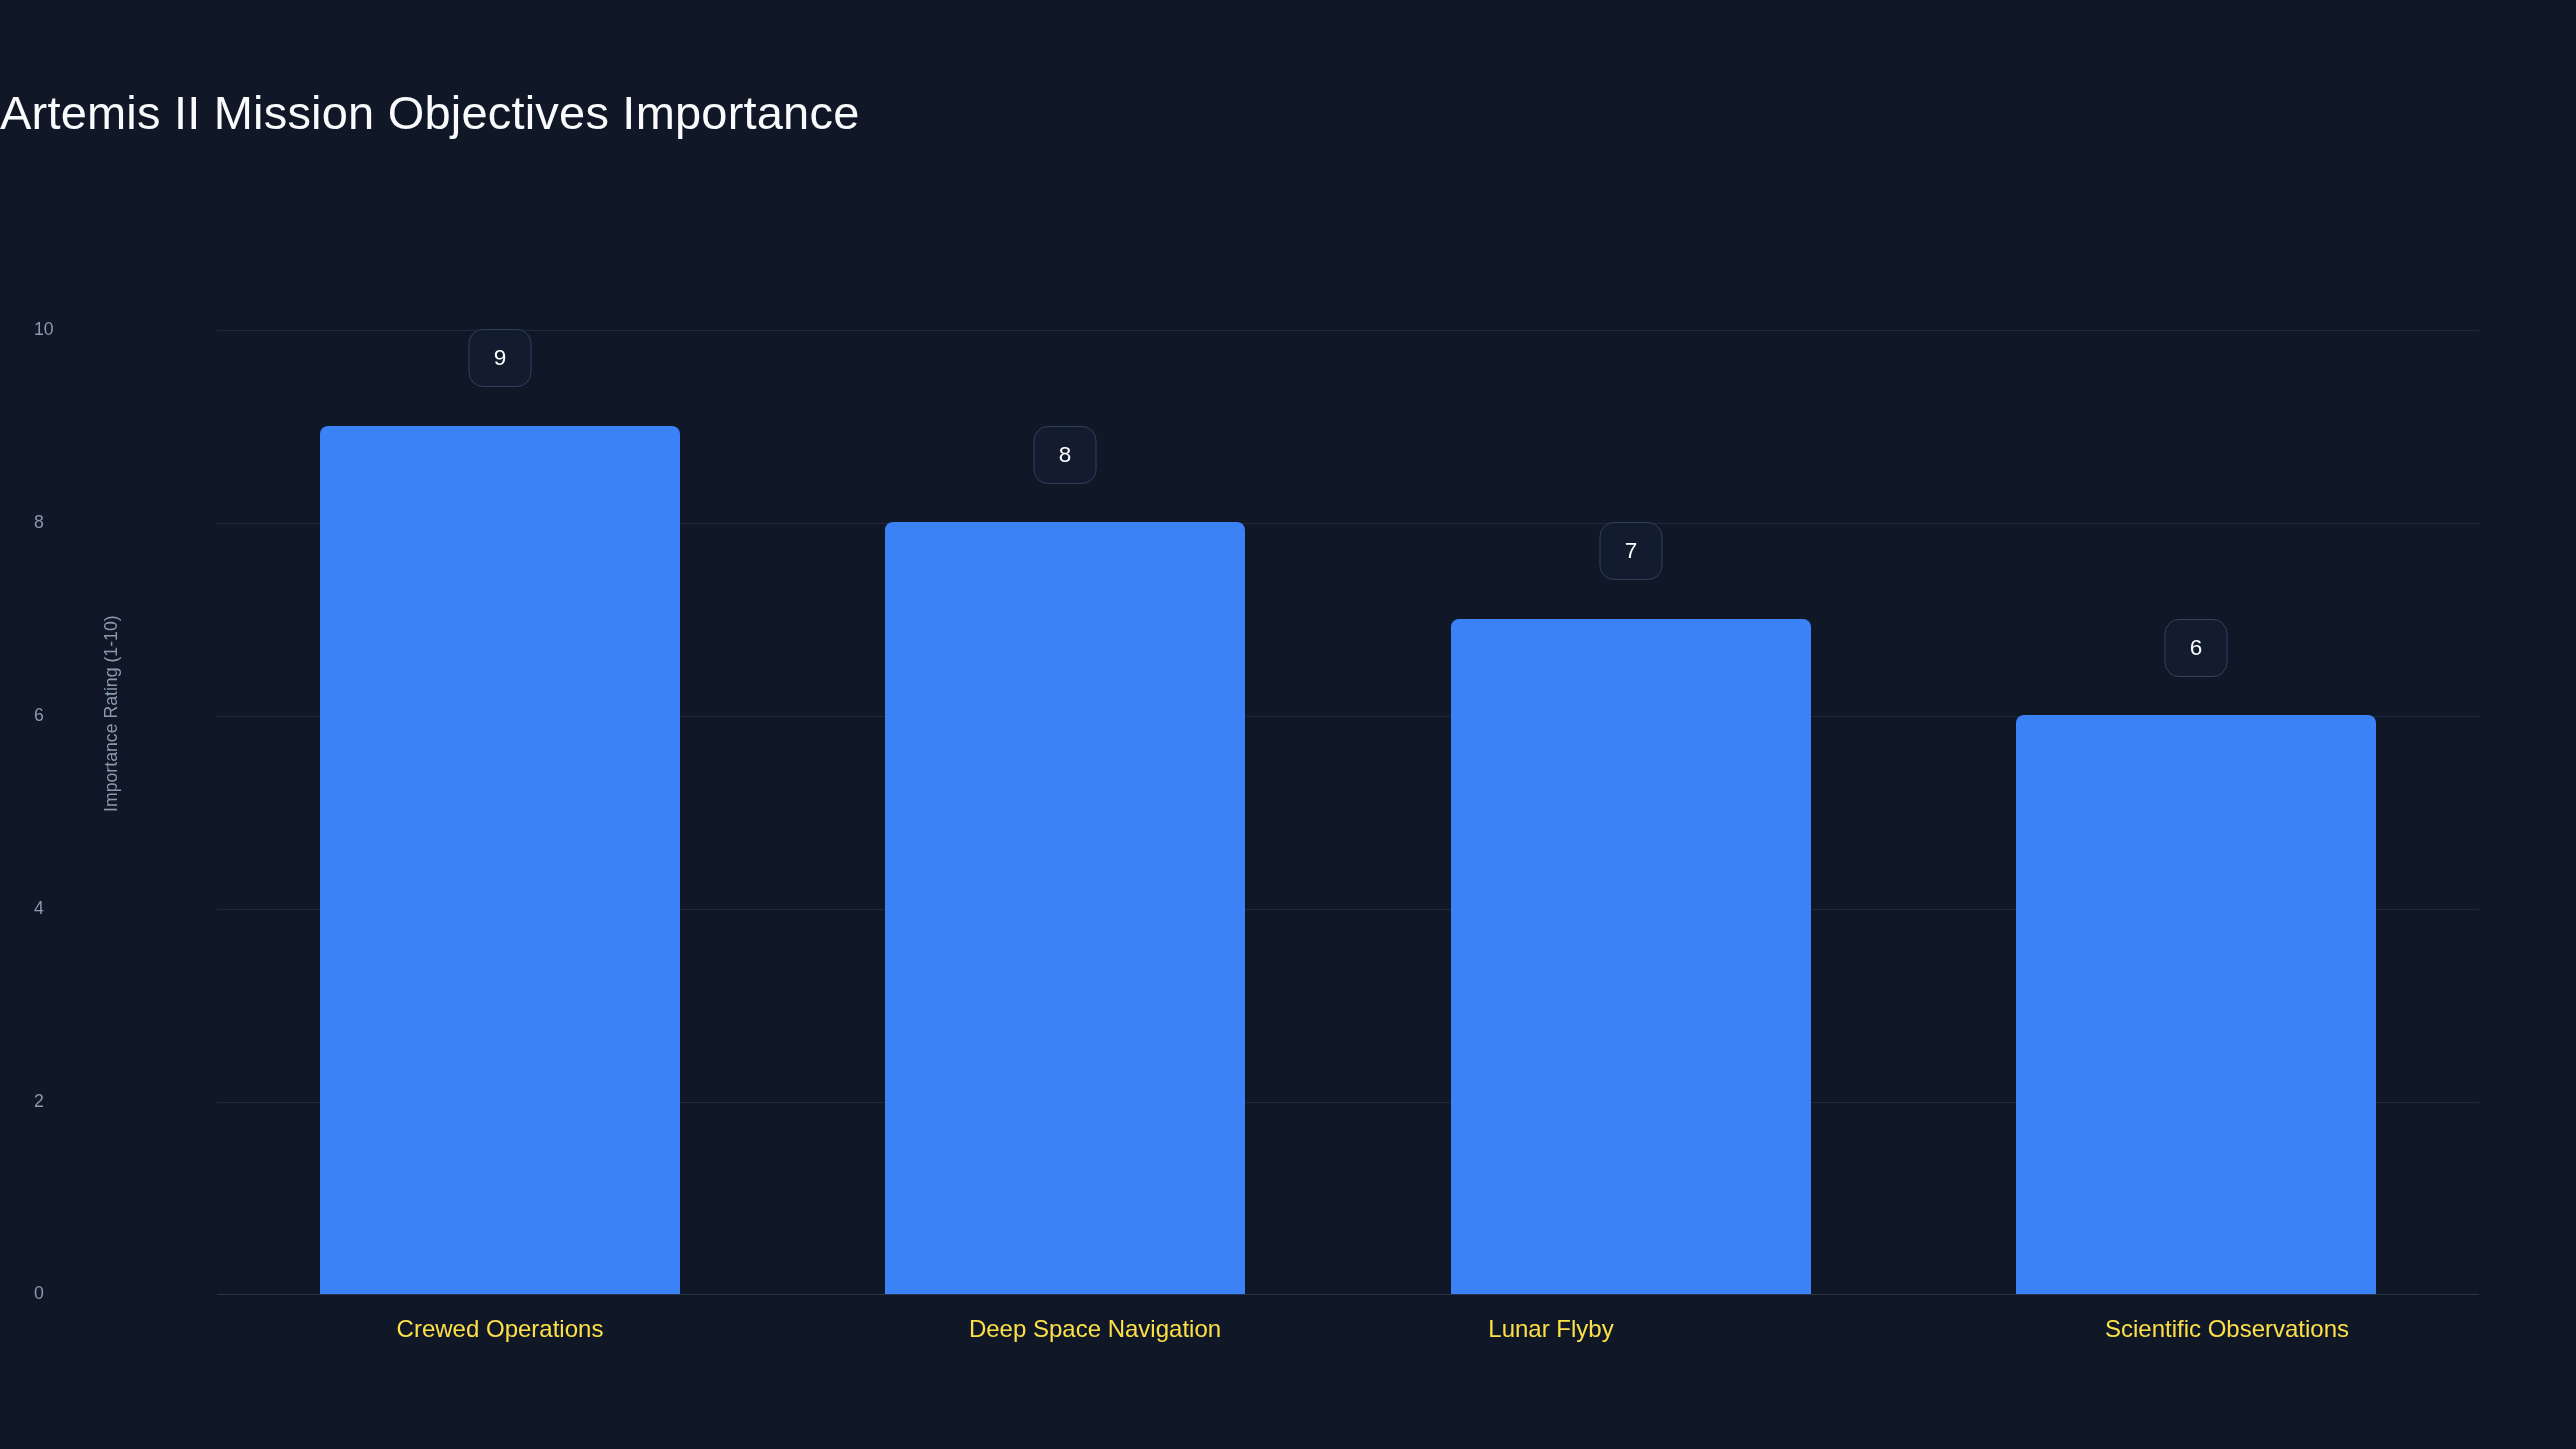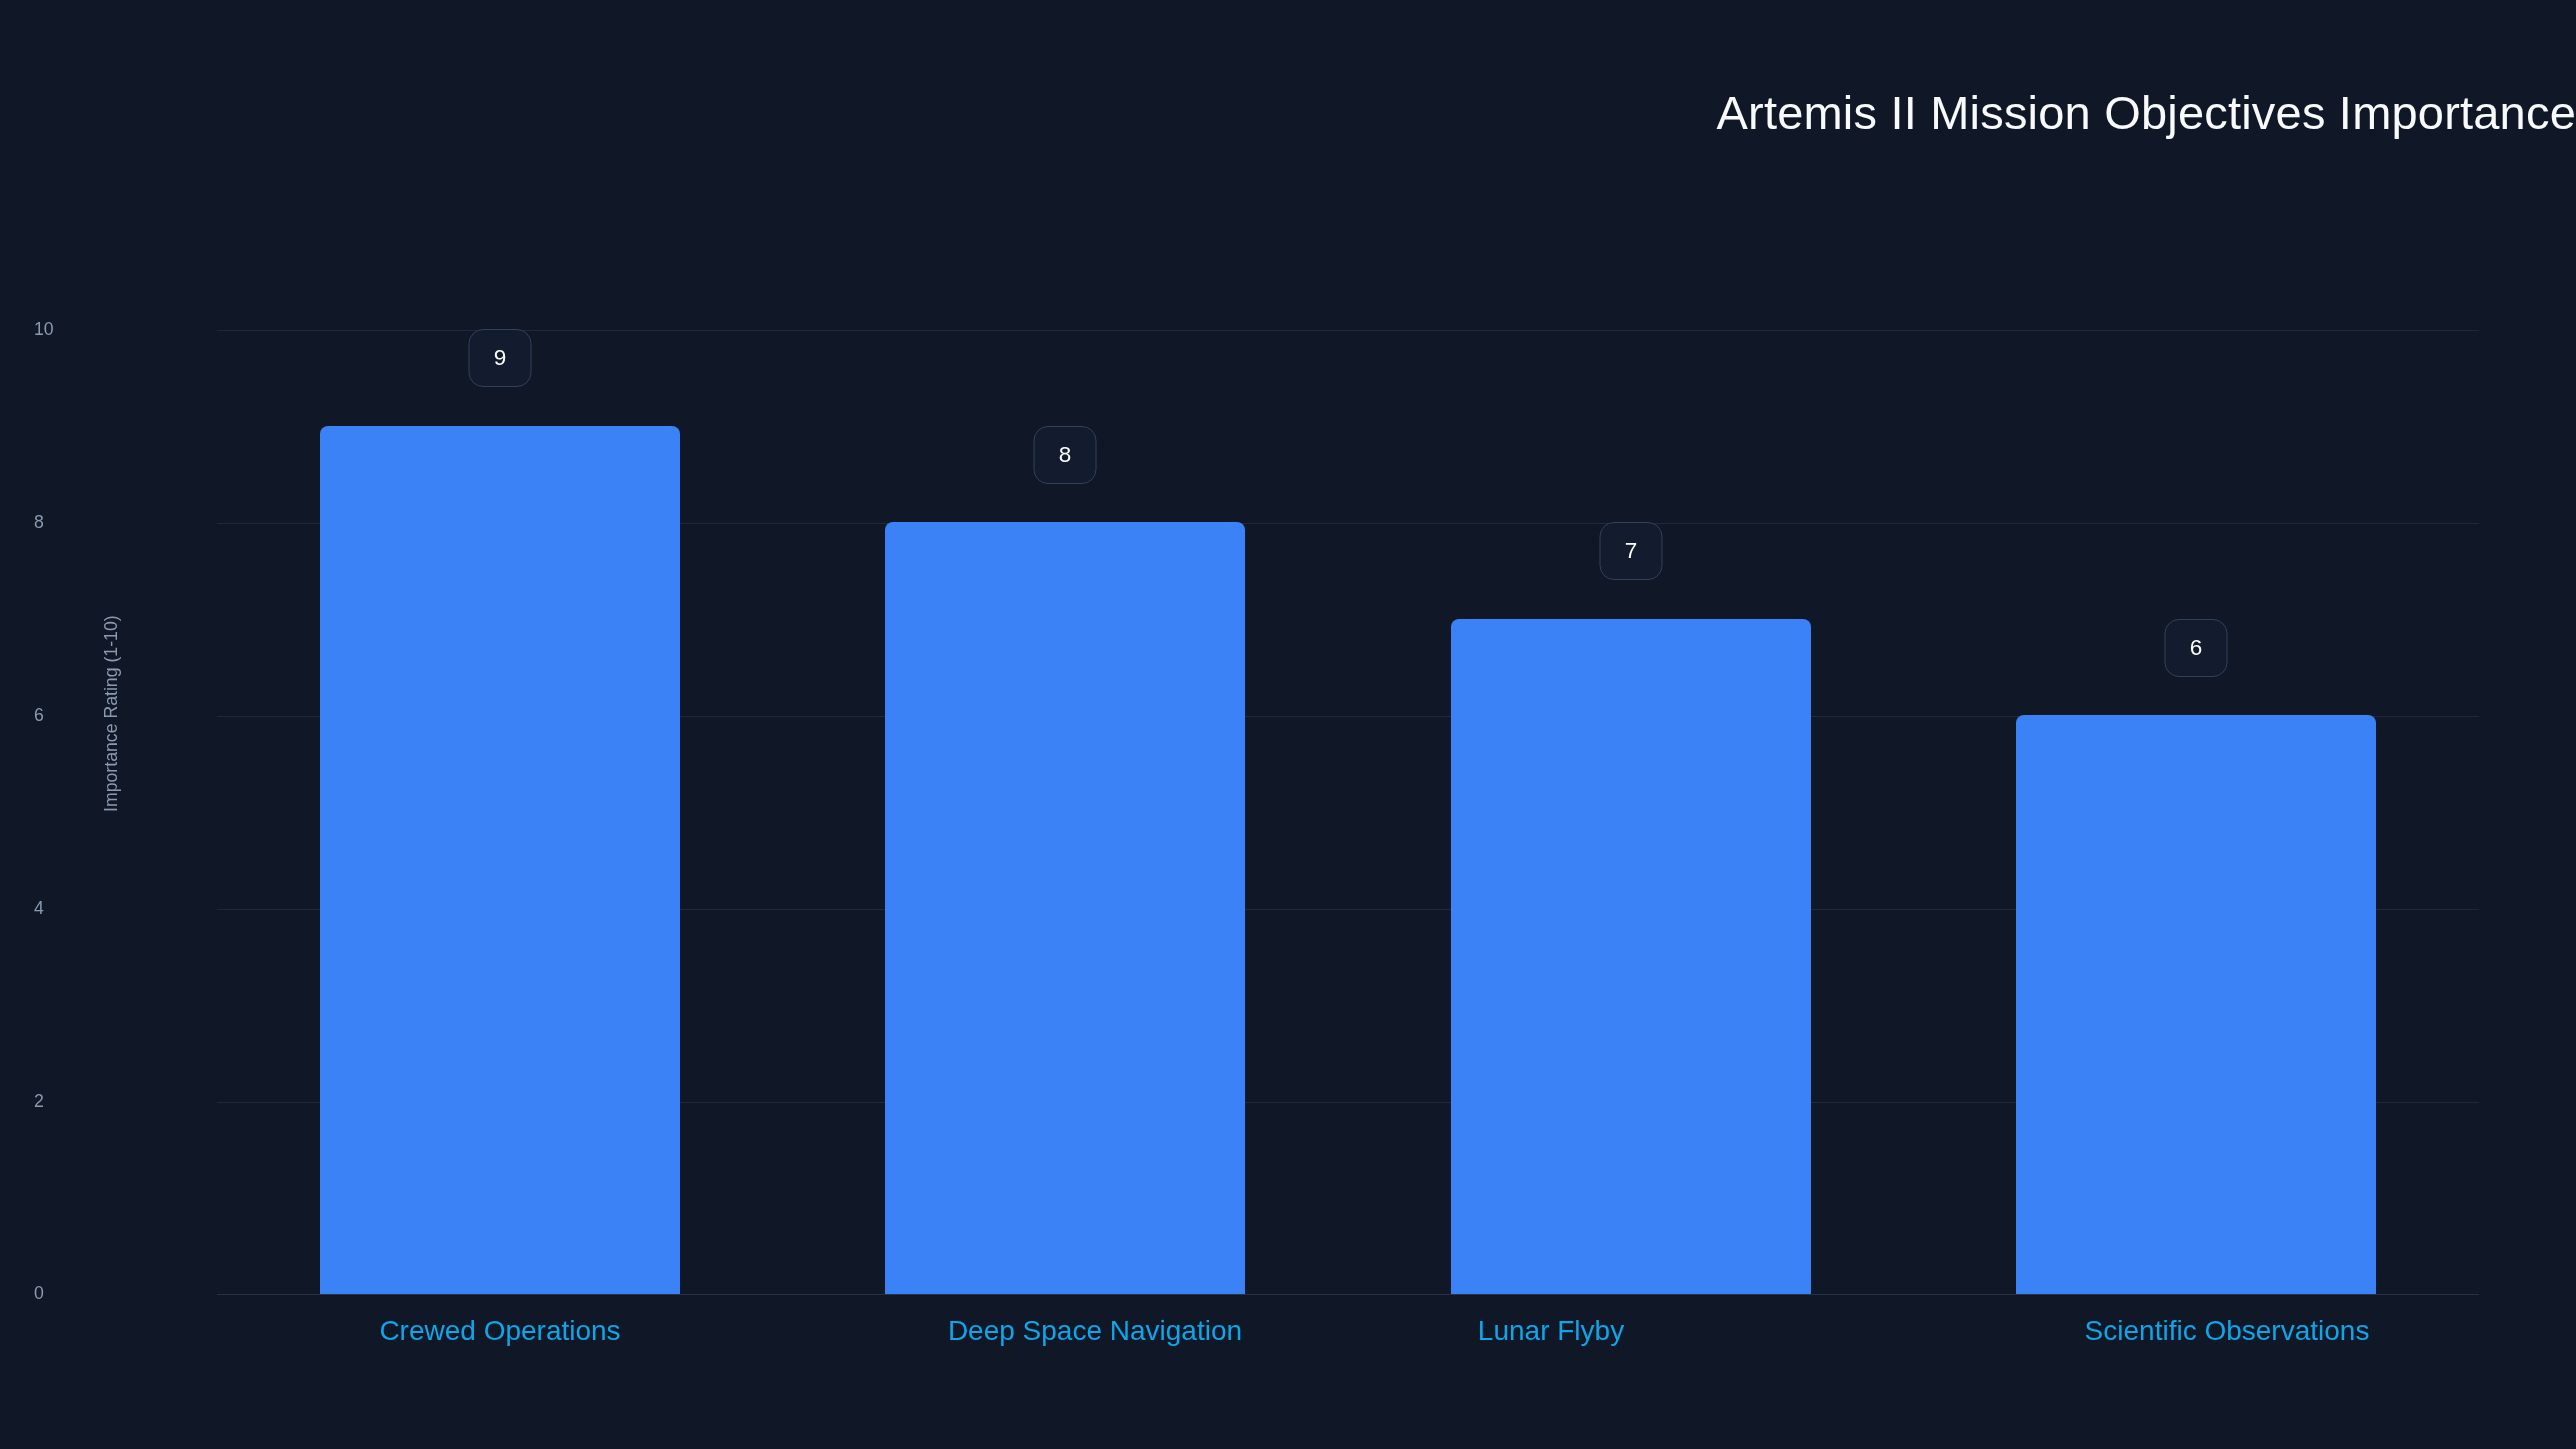--- a/index.html
+++ b/index.html
@@ -16,21 +16,21 @@
     font-family:"Liberation Sans", sans-serif;
     color:#cbd5e1;
     position:relative;
   }
 
   
   #chart-header {
     position:absolute;
     left:0; top:0;
     width:2576px;
-    text-align:right;
+    text-align:left;
   }
 
   #chart-title {
     margin-top:87px;
     font-size:47px;
     font-weight:400;
     letter-spacing:0.2px;
     color:#f8fafc;
     line-height:1.1;
   }
@@ -130,22 +130,22 @@
     left:217px;
     top:1317px;
     width:2262px;
     height:48px;
   }
 
   .x-tick-label {
     position:absolute;
     top:0;
     text-align:center;
-    font-size:28px;
-    color:#0ea5e9;
+    font-size:24px;
+    color:#fde047;
     line-height:1;
     white-space:nowrap;
     transform:translateX(-50%);
   }
 </style>
 </head>
 <body>
 
 <div id="chart-header">
   <h1 id="chart-title">Artemis II Mission Objectives Importance</h1>

